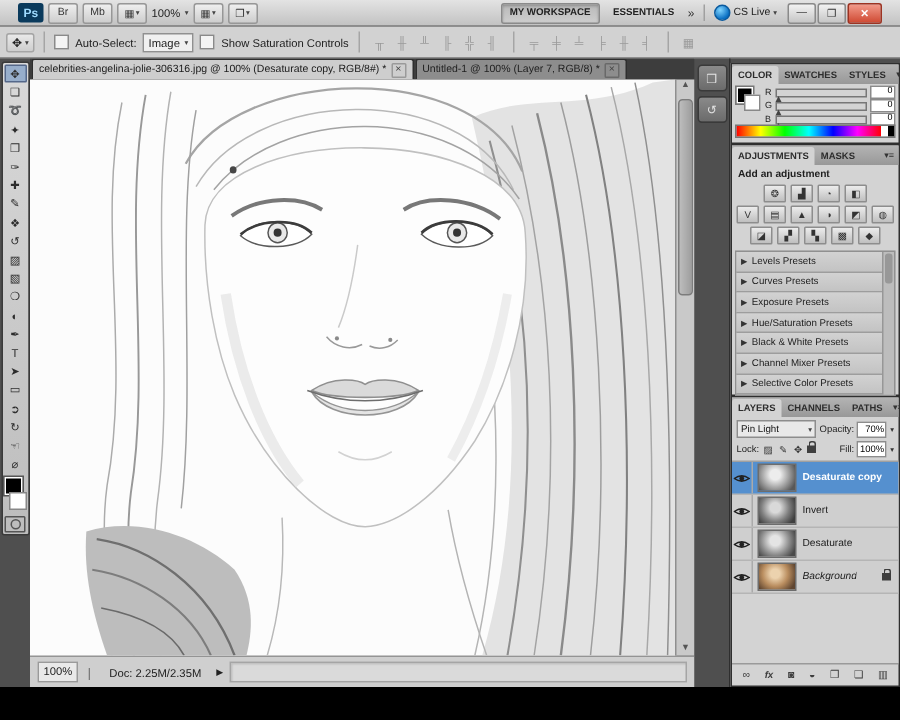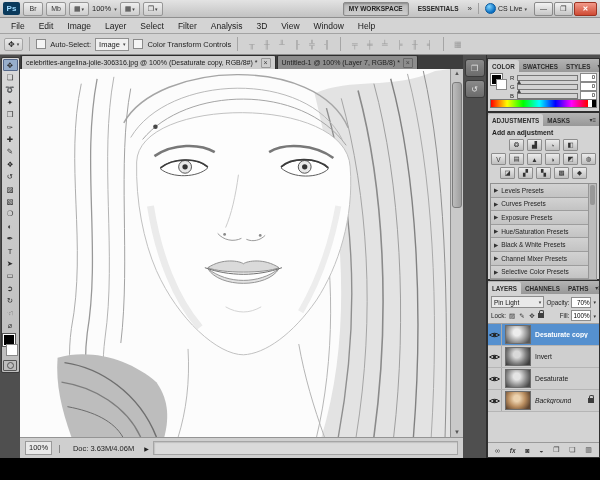--- a/index.html
+++ b/index.html
@@ -1,20 +1,20 @@
 <!DOCTYPE html>
 <html><head>
 <meta charset="utf-8">
 <style>
   html,body{margin:0;padding:0;background:#000;}
   body{width:600px;height:480px;overflow:hidden;font-family:"Liberation Sans",sans-serif;-webkit-font-smoothing:antialiased;}
   .app{width:600px;height:458px;background:#4f4f4f;display:flex;flex-direction:column;}
 
   
-  .appbar{height:17px;background:linear-gradient(#e3e3e3,#c2c2c2);border-bottom:1px solid #8f8f8f;display:flex;align-items:center;gap:3px;padding:0 3px;flex:none;}
+  .appbar{height:17px;background:linear-gradient(#e3e3e3,#c2c2c2);border-bottom:1px solid #8f8f8f;display:flex;align-items:center;gap:3px;padding:0 12px;flex:none;}
   .ps-logo{width:17px;height:13px;background:#0a3a5c;color:#9fdbff;font-size:8px;font-weight:bold;display:flex;align-items:center;justify-content:center;border-radius:2px;}
   .ab-btn{height:12px;min-width:14px;padding:0 2px;background:linear-gradient(#efefef,#cdcdcd);border:1px solid #979797;border-radius:2px;font-size:7px;color:#333;display:flex;align-items:center;justify-content:center;gap:1px;}
   .ab-arrow{font-size:5px;color:#444;}
   .ab-sep{width:1px;height:11px;background:#a0a0a0;margin:0 2px;}
   .ab-zoom{font-size:7.5px;color:#222;}
   .ab-right{margin-left:auto;display:flex;align-items:center;gap:4px;}
   .ws-btn{height:12px;padding:0 5px;font-size:6.5px;font-weight:bold;color:#222;display:flex;align-items:center;}
   .ws-btn.pressed{background:linear-gradient(#b9b9b9,#cdcdcd);border:1px solid #8a8a8a;border-radius:2px;box-shadow:inset 0 1px 2px rgba(0,0,0,.25);}
   .chev{font-size:8px;color:#333;}
   .cslive{display:flex;align-items:center;gap:2px;font-size:7px;color:#222;}
@@ -177,59 +177,35 @@
         <span class="ab-arrow" data-interactable="false">▾</span>
       </span>
       <span class="winbtns">
         <span class="winbtn" data-interactable="true">—</span>
         <span class="winbtn" data-interactable="true">❐</span>
         <span class="winbtn close" data-interactable="true">✕</span>
       </span>
     </div>
   </div>
 
-  <div class="menubar" data-interactable="false">
-
-      <span class="menu-item" data-interactable="true">File</span>
-
-      <span class="menu-item" data-interactable="true">Edit</span>
-
-      <span class="menu-item" data-interactable="true">Image</span>
-
-      <span class="menu-item" data-interactable="true">Layer</span>
-
-      <span class="menu-item" data-interactable="true">Select</span>
-
-      <span class="menu-item" data-interactable="true">Filter</span>
-
-      <span class="menu-item" data-interactable="true">Analysis</span>
-
-      <span class="menu-item" data-interactable="true">3D</span>
-
-      <span class="menu-item" data-interactable="true">View</span>
-
-      <span class="menu-item" data-interactable="true">Window</span>
-
-      <span class="menu-item" data-interactable="true">Help</span>
-    </div>
 
   <div class="optionsbar" data-interactable="false">
     <span class="opt-tool" data-interactable="true">
       <span data-interactable="false">✥</span>
       <span class="ab-arrow" data-interactable="false">▾</span>
     </span>
     <span class="opt-sep" data-interactable="false"></span>
     <span class="chk" data-interactable="true"></span>
     <span data-interactable="false">Auto-Select:</span>
     <span class="opt-dd" data-interactable="true">
       <span data-interactable="false">Image</span>
       <span class="ab-arrow" data-interactable="false">▾</span>
     </span>
     <span class="chk" data-interactable="true"></span>
-    <span data-interactable="false">Color Transform Controls</span>
+    <span data-interactable="false">Show Saturation Controls</span>
     <span class="opt-sep" data-interactable="false"></span>
     <span class="icgroup">
 
         <span class="ic-btn" data-interactable="true">╥</span>
 
         <span class="ic-btn" data-interactable="true">╫</span>
 
         <span class="ic-btn" data-interactable="true">╨</span>
 
         <span class="ic-btn" data-interactable="true">╟</span>
@@ -395,21 +371,21 @@
           <span class="vs-arrow" data-interactable="true">▲</span>
           <span class="vs-track" data-interactable="true">
               <span class="vs-thumb" data-interactable="true"></span>
             </span>
           <span class="vs-arrow" data-interactable="true">▼</span>
         </div>
       </div>
       <div class="statusbar" data-interactable="false">
         <span class="sb-zoom" data-interactable="true">100%</span>
         <span class="sb-icn" data-interactable="false">❘</span>
-        <span class="sb-doc" data-interactable="false">Doc: 3.63M/4.06M</span>
+        <span class="sb-doc" data-interactable="false">Doc: 2.25M/2.35M</span>
         <span class="sb-flyout" data-interactable="true">▶</span>
         <span class="sb-field" data-interactable="false"></span>
       </div>
     </div>
 
     <div class="dockstrip" data-interactable="false">
 
         <span class="dock-btn" data-interactable="true">❒</span>
 
         <span class="dock-btn" data-interactable="true">↺</span>

